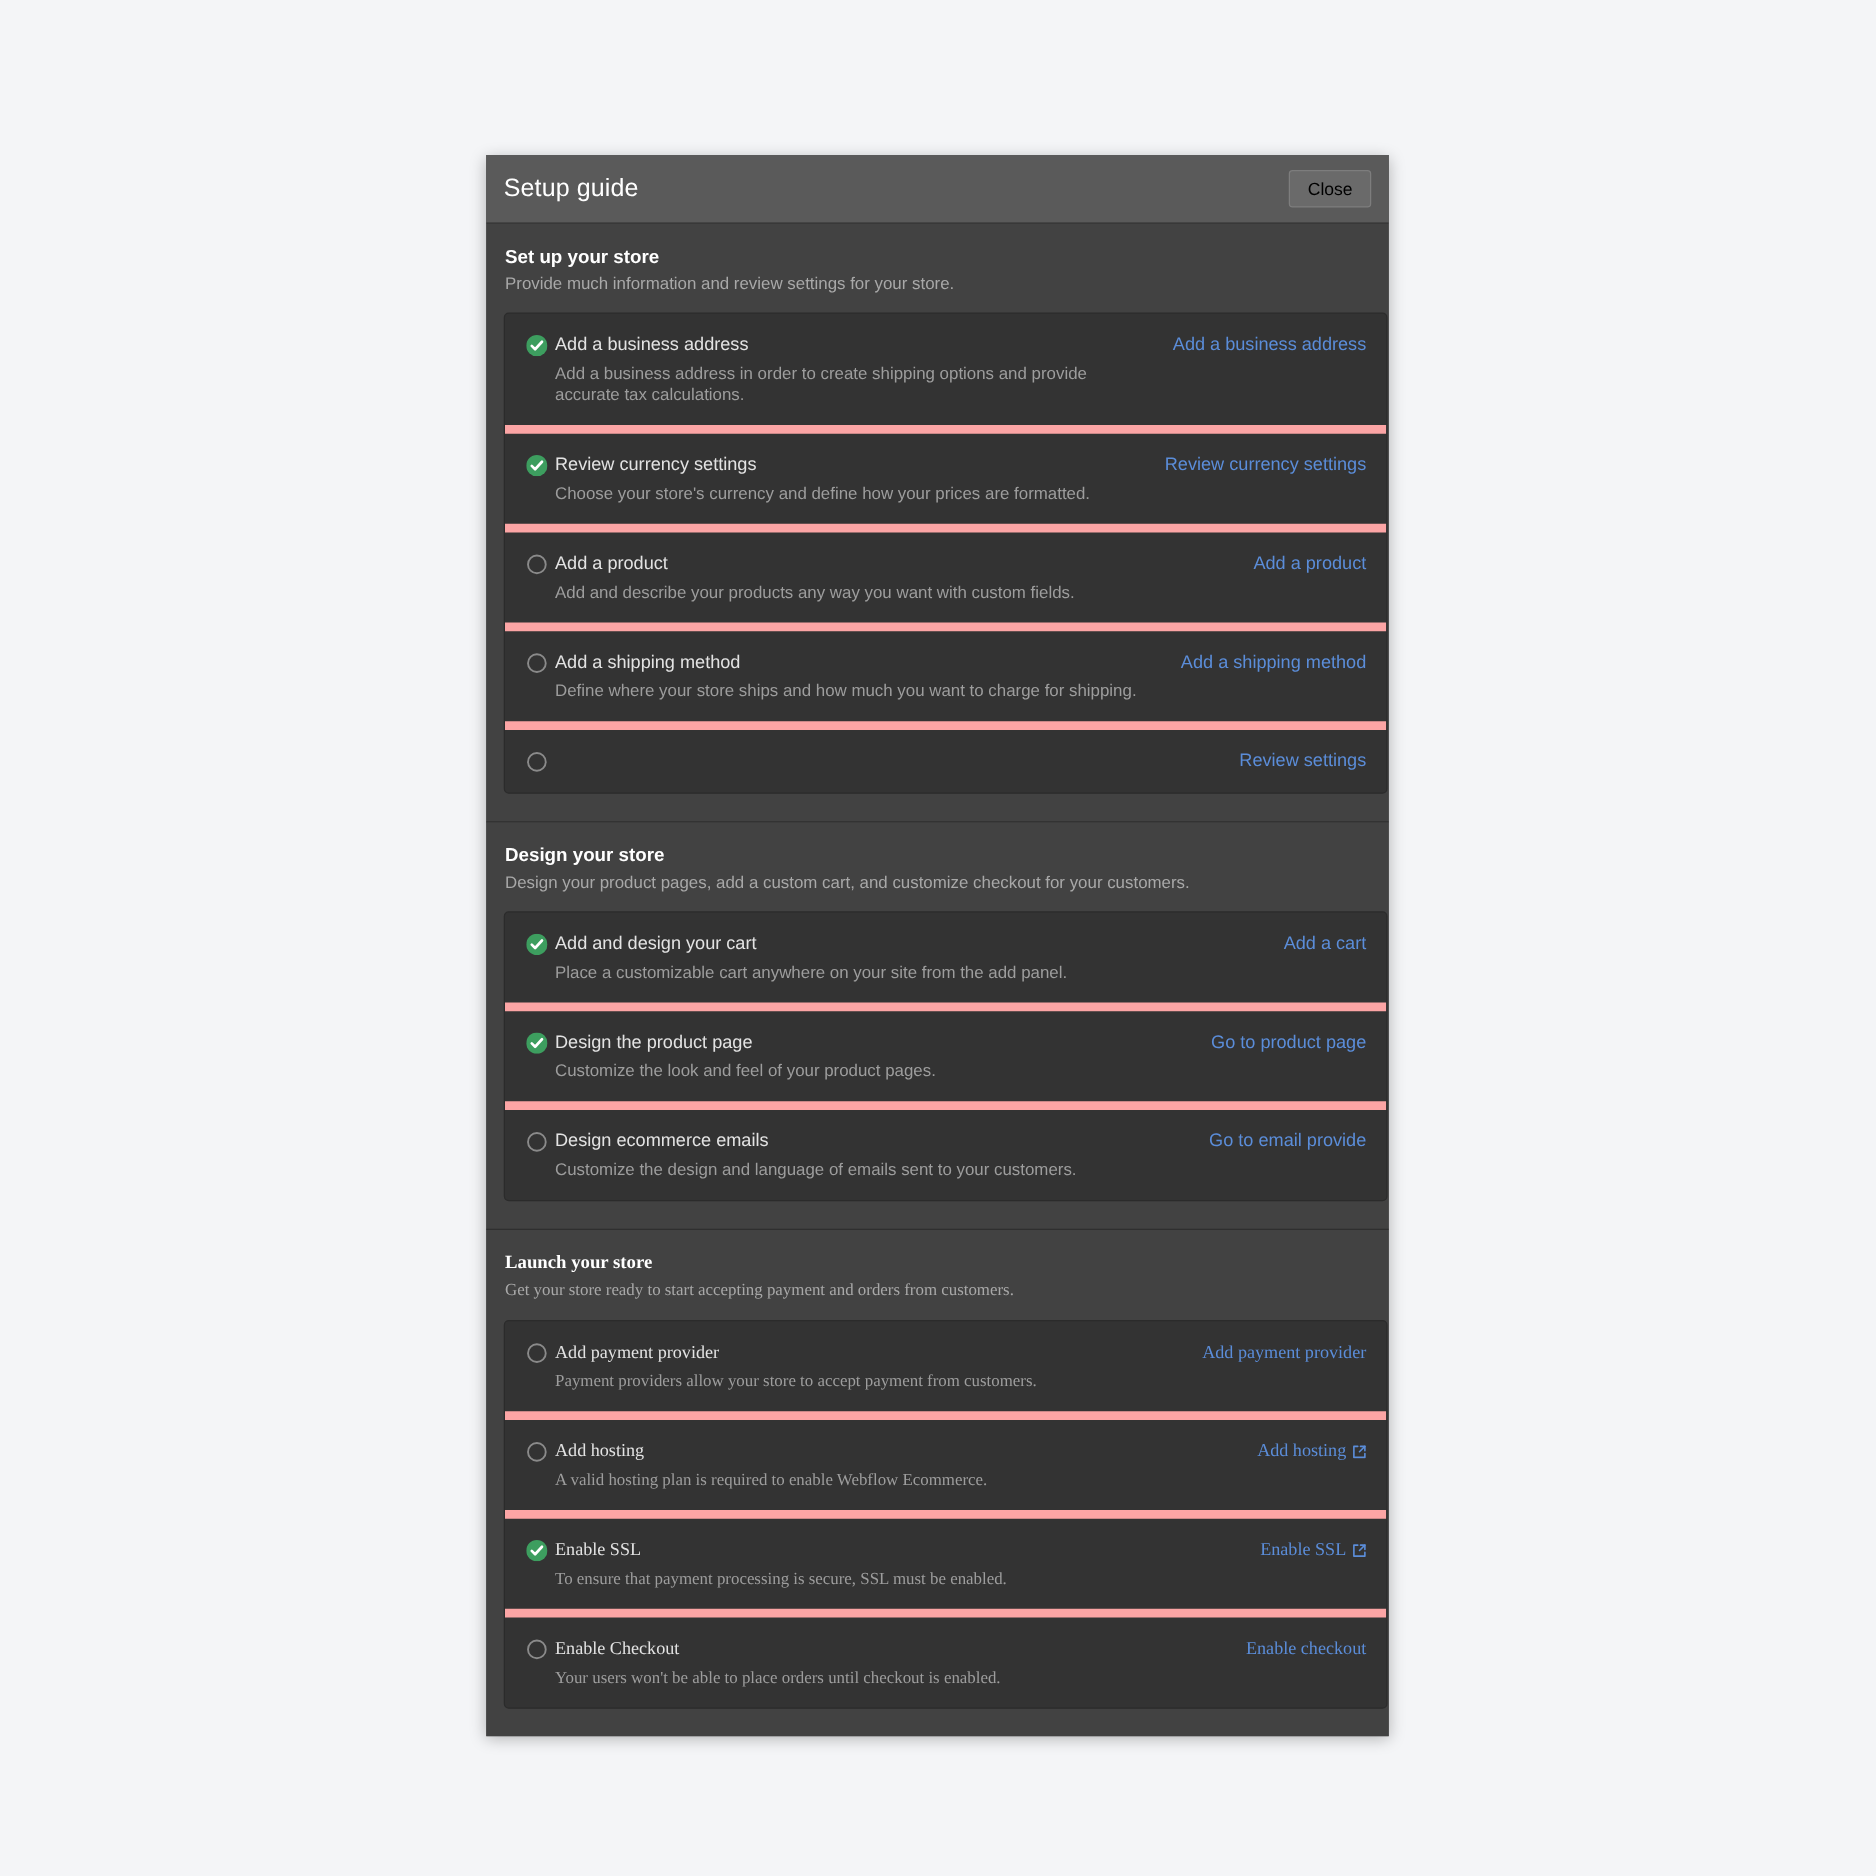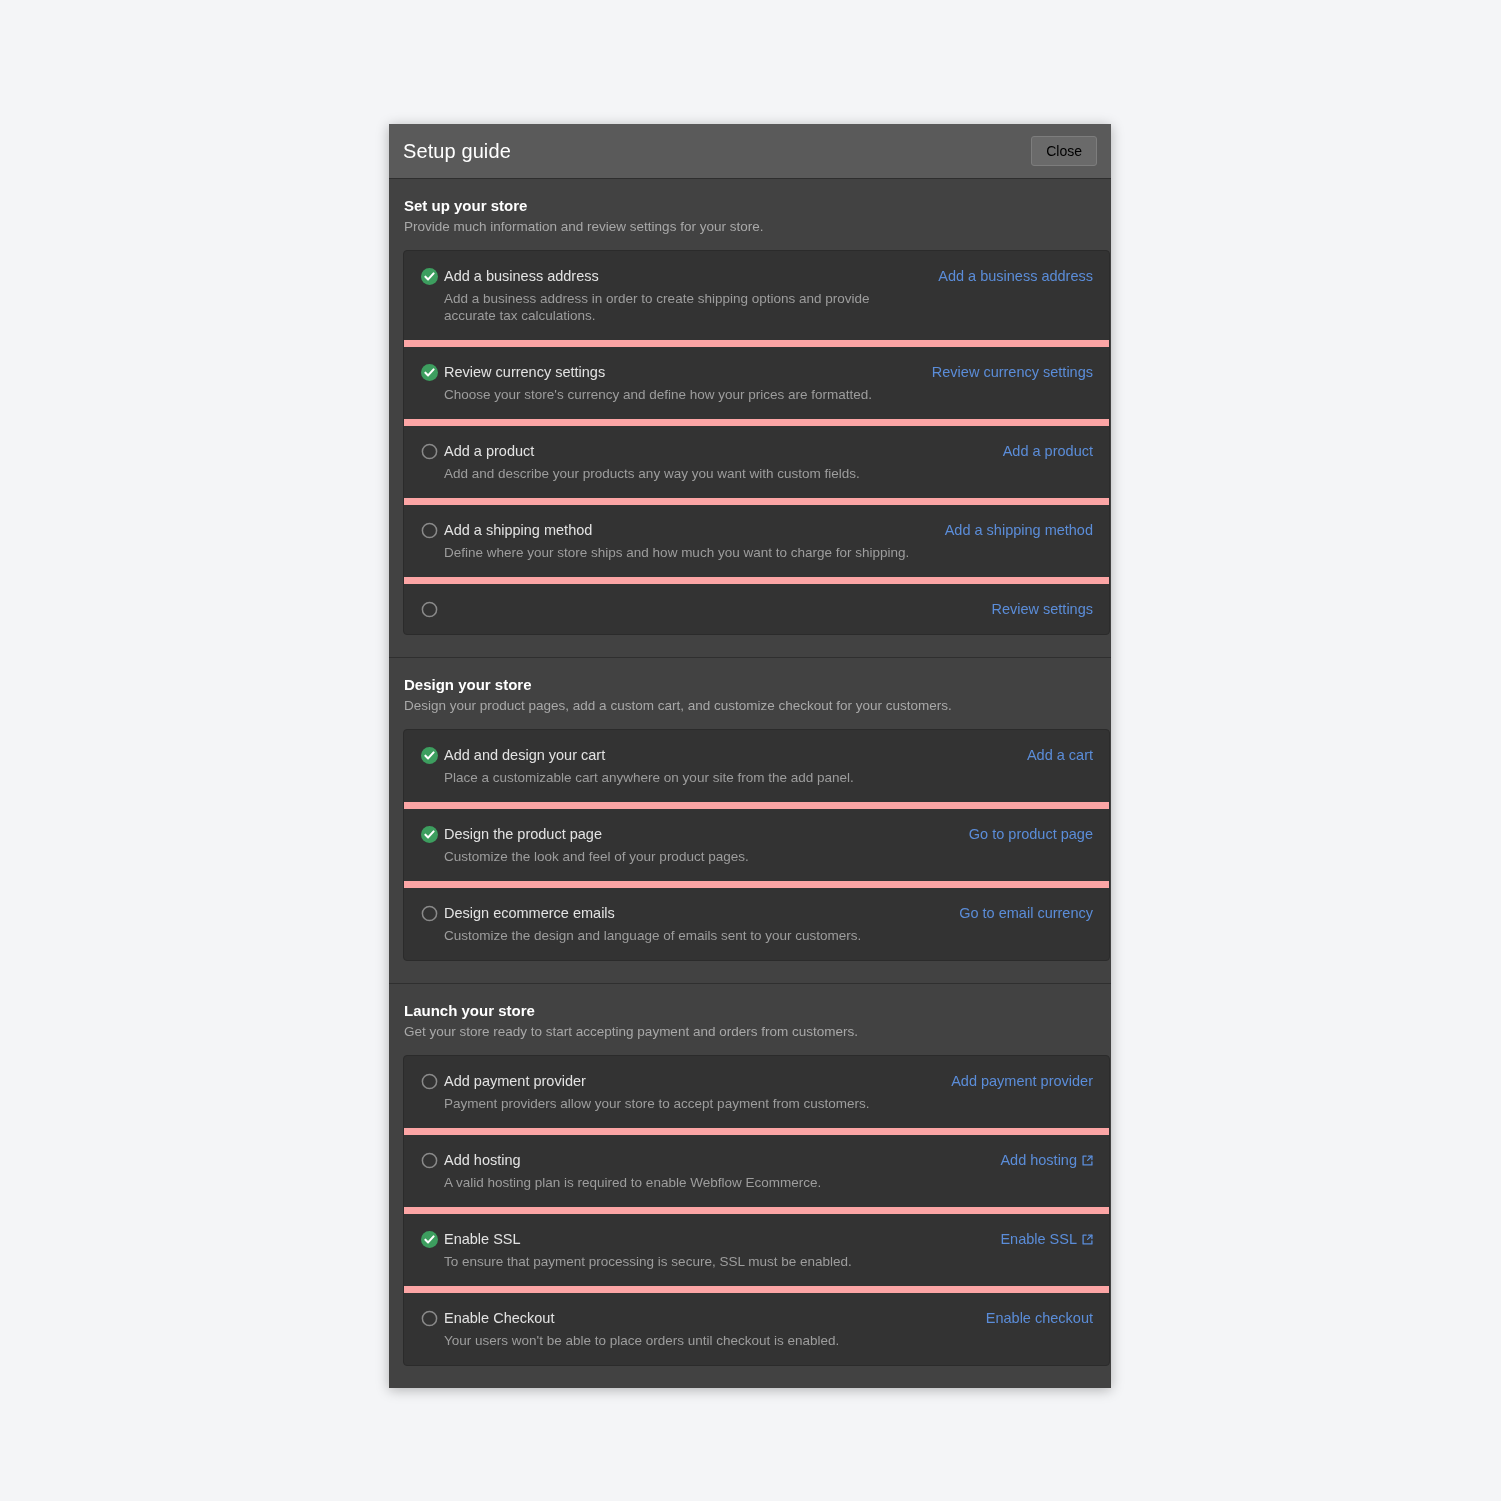--- a/index.html
+++ b/index.html
@@ -52,21 +52,21 @@
     cursor: pointer;
     line-height: 1;
   }
 
   
   .section {
     background: #424242;
     padding: 18px 1px 22px 14px;
     border-bottom: 1px solid #2f2f2f;
   }
-  .section:last-child { border-bottom: none; }
+  .section:last-child { border-bottom: none; font-family: Liberation Serif, serif; }
 
   .section-title {
     color: #ffffff;
     font-size: 15px;
     font-weight: bold;
     margin: 0 0 5px 1px;
   }
   .section-sub {
     color: #a8a8a8;
     font-size: 13.5px;
@@ -247,21 +247,21 @@
           </div>
           <div class="row">
             <div class="row-status"><span class="circle-icon"><svg width="17" height="17" viewBox="0 0 17 17">
                   <circle cx="8.5" cy="8.5" r="7.1" fill="none" stroke="#8a8a8a" stroke-width="1.5"></circle>
                 </svg></span></div>
             <div class="row-body">
               <div class="row-title">Design ecommerce emails</div>
               <div class="row-desc">Customize the design and language of emails sent to your customers.</div>
             </div>
             <a class="row-action">
-              <span>Go to email currency</span>
+              <span>Go to email provide</span>
             </a>
           </div>
         </div>
       </div>
       <div class="section">
         <div class="section-title">Launch your store</div>
         <div class="section-sub">Get your store ready to start accepting payment and orders from customers.</div>
         <div class="card">
           <div class="row">
             <div class="row-status"><span class="circle-icon"><svg width="17" height="17" viewBox="0 0 17 17">

